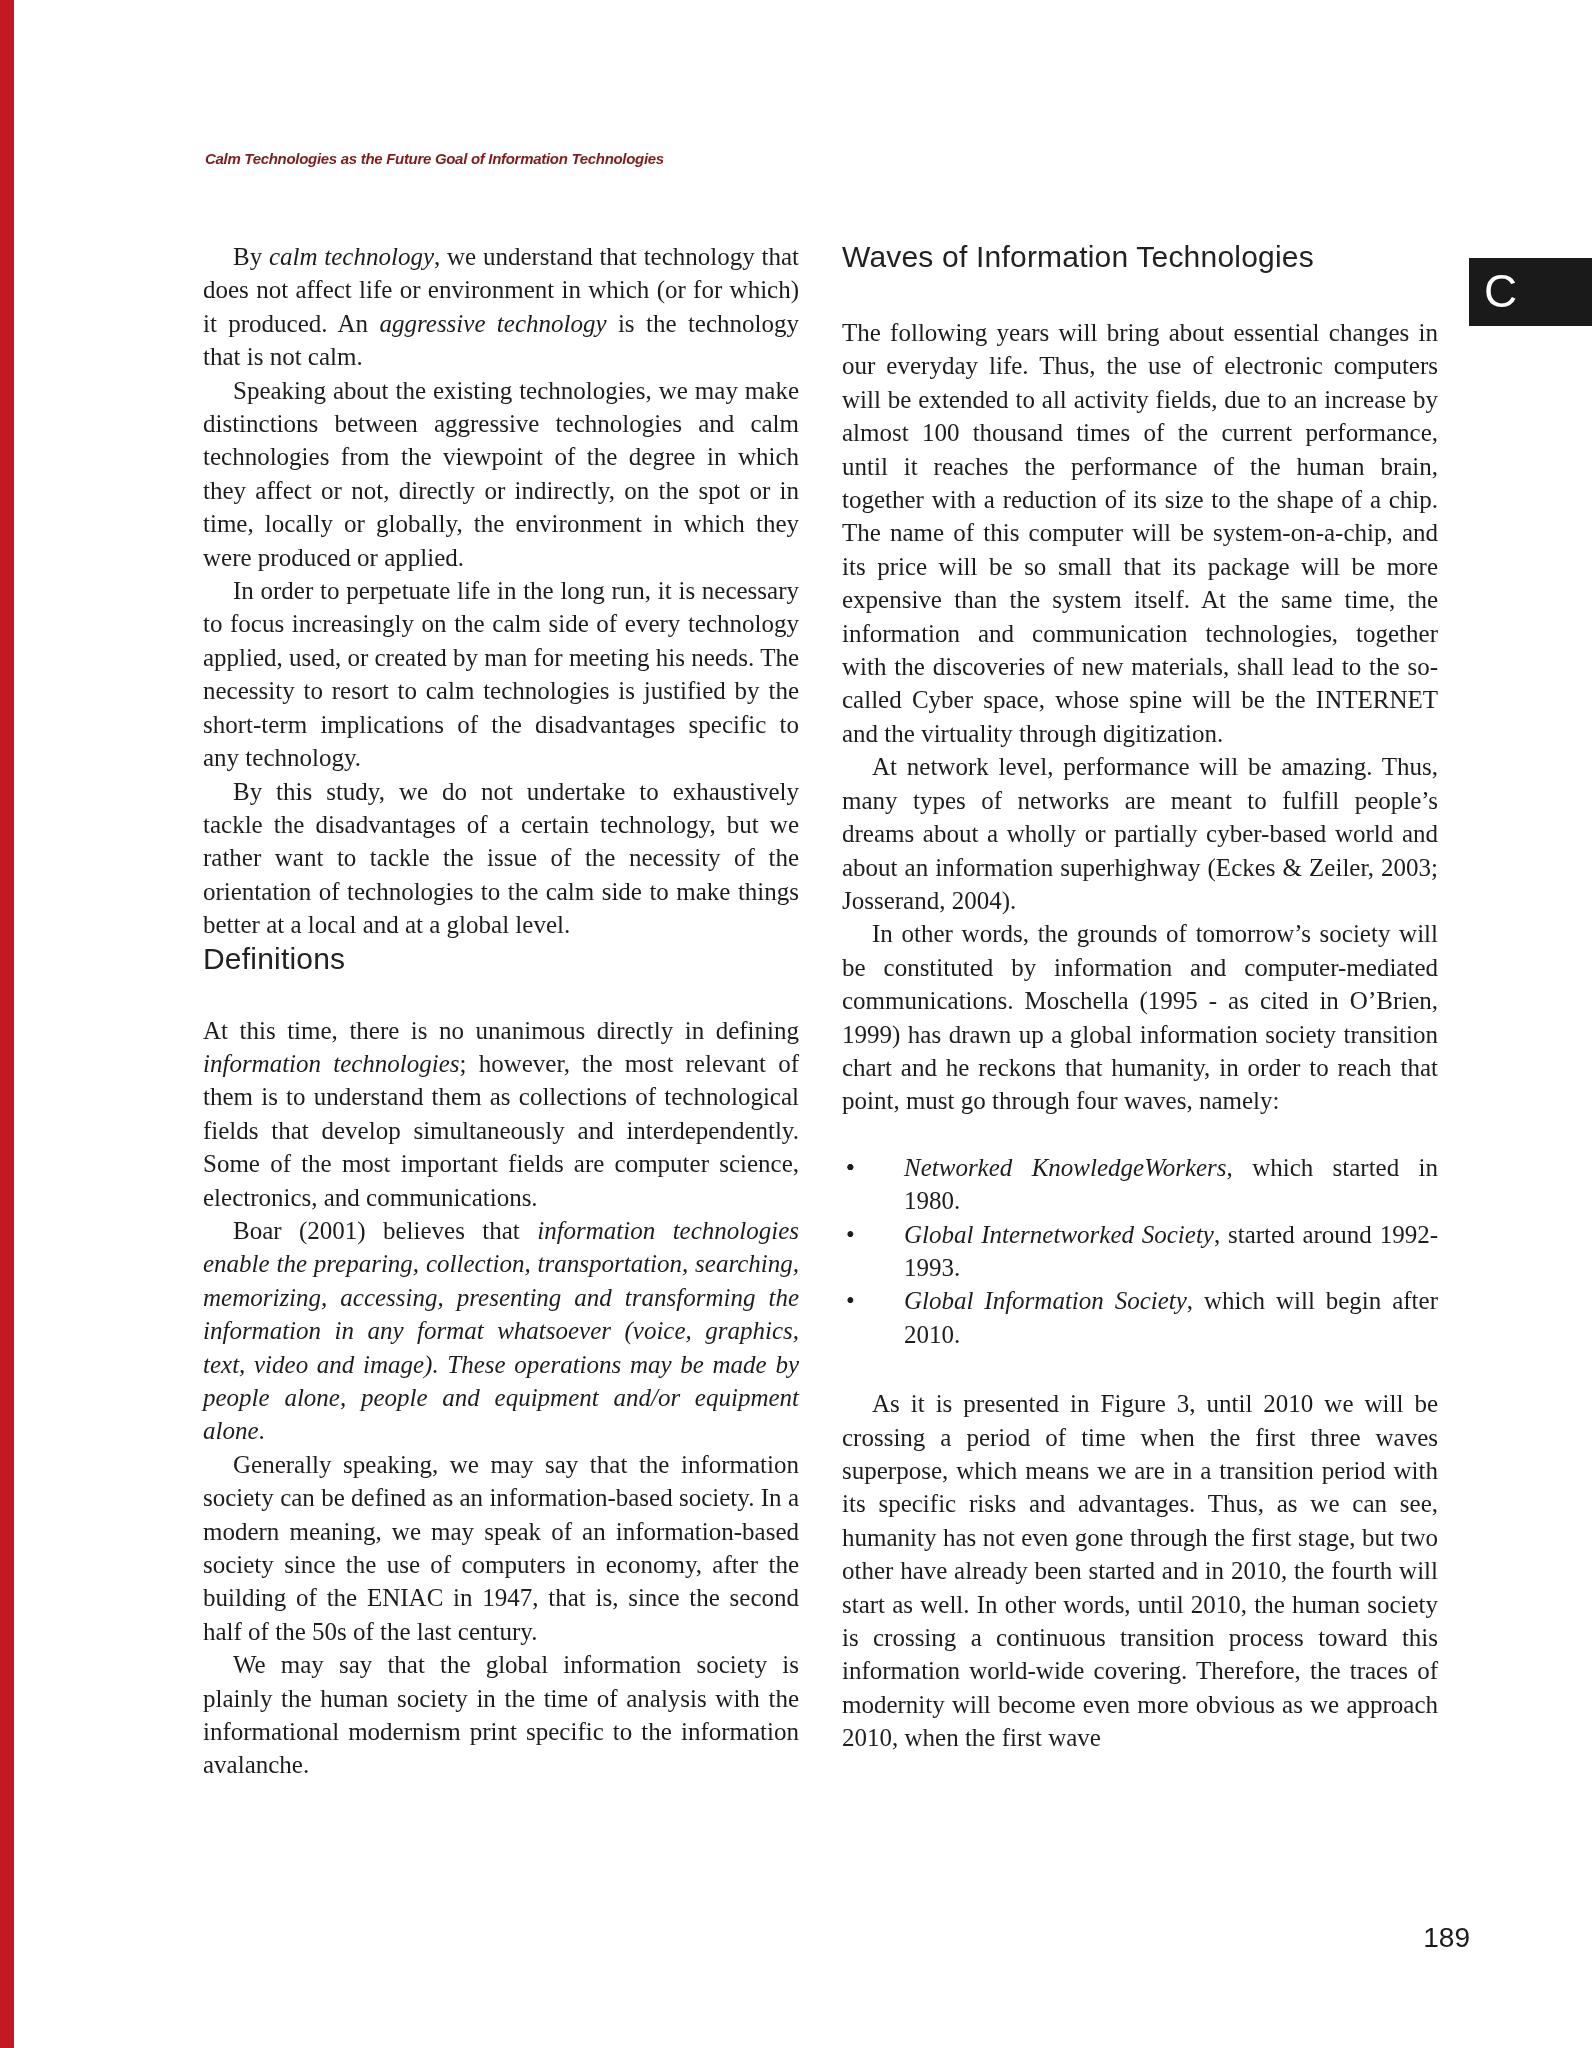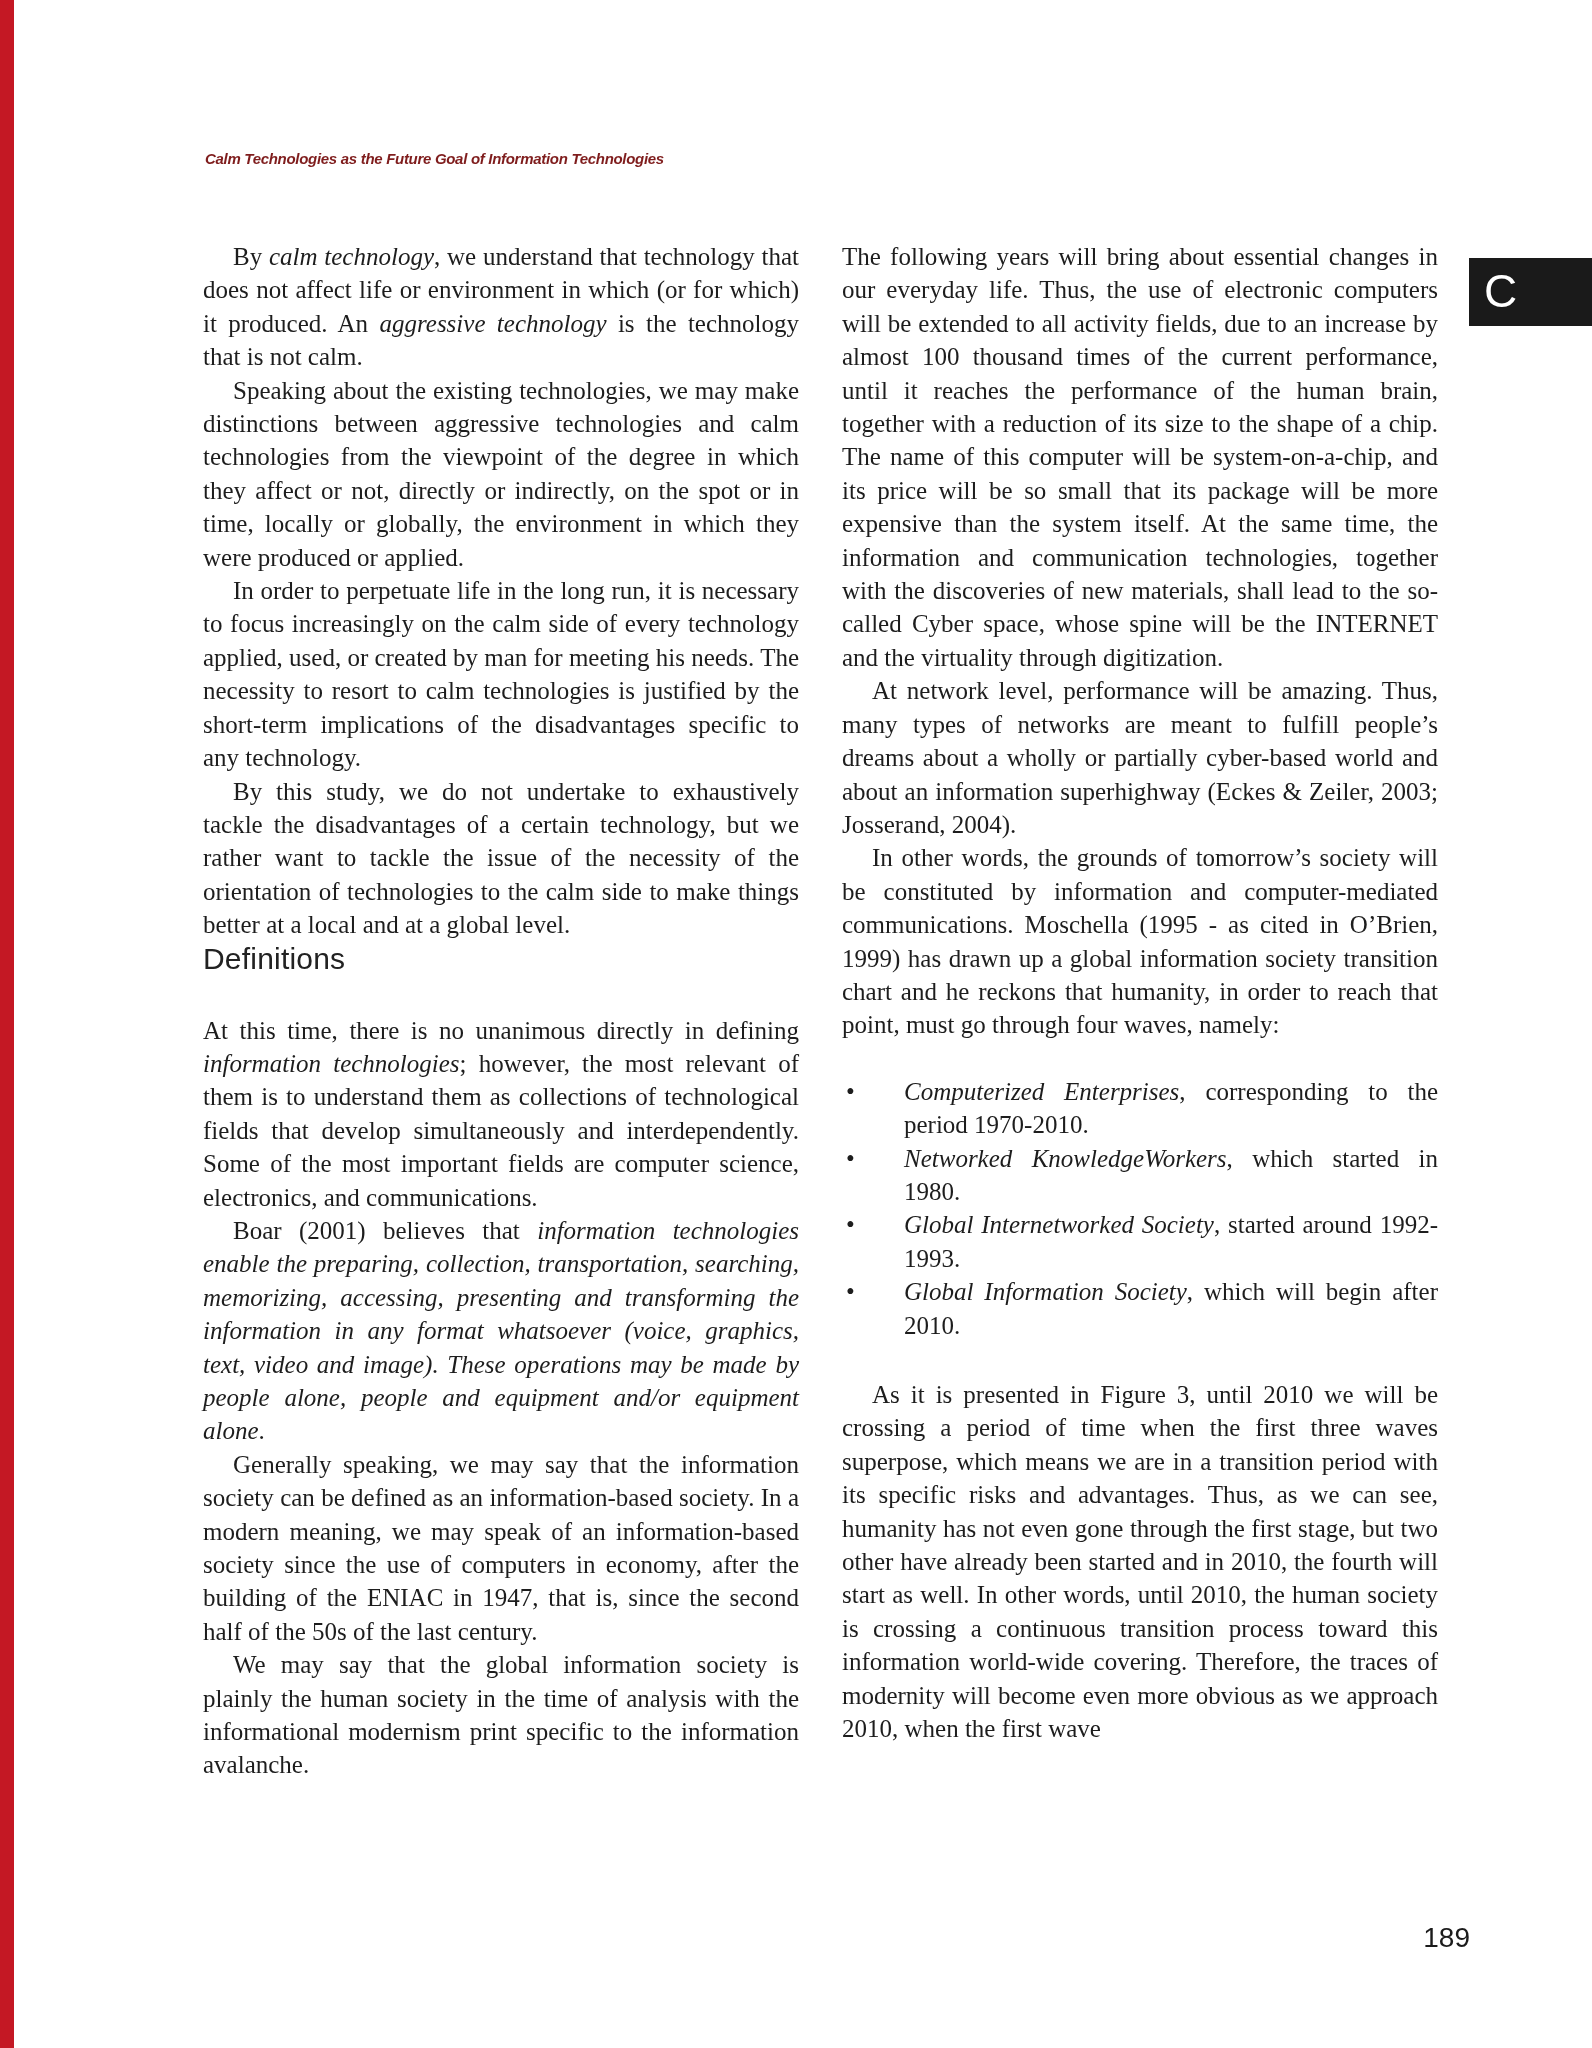--- a/index.html
+++ b/index.html
@@ -81,28 +81,29 @@
 
     <p class="sec-heading h-defs">Definitions</p>
 
     <p class="p-after-heads"><span>At this time, there is no unanimous directly in defining </span><span class="it">information technologies</span><span>; however, the most relevant of them is to understand them as collections of technological fields that develop simultaneously and interdependently. Some of the most important fields are computer science, electronics, and communications.</span></p>
     <p class="ind"><span>Boar (2001) believes that </span><span class="it">information technologies enable the preparing, collection, transportation, searching, memorizing, accessing, presenting and transforming the information in any format whatsoever (voice, graphics, text, video and image). These operations may be made by people alone, people and equipment and/or equipment alone</span><span>.</span></p>
     <p class="ind"><span>Generally speaking, we may say that the information society can be defined as an information-based society. In a modern meaning, we may speak of an information-based society since the use of computers in economy, after the building of the ENIAC in 1947, that is, since the second half of the 50s of the last century.</span></p>
     <p class="ind"><span>We may say that the global information society is plainly the human society in the time of analysis with the informational modernism print specific to the information avalanche.</span></p>
   </div>
 
   <div class="col col-right">
+    <p class="sec-heading">Waves of Information Technologies</p>
 
     <p><span>The following years will bring about essential changes in our everyday life. Thus, the use of electronic computers will be extended to all activity fields, due to an increase by almost 100 thousand times of the current performance, until it reaches the performance of the human brain, together with a reduction of its size to the shape of a chip. The name of this computer will be system-on-a-chip, and its price will be so small that its package will be more expensive than the system itself. At the same time, the information and communication technologies, together with the discoveries of new materials, shall lead to the so-called Cyber space, whose spine will be the INTERNET and the virtuality through digitization.</span></p>
     <p class="ind"><span>At network level, performance will be amazing. Thus, many types of networks are meant to fulfill people’s dreams about a wholly or partially cyber-based world and about an information superhighway (Eckes &amp; Zeiler, 2003; Josserand, 2004).</span></p>
     <p class="ind"><span>In other words, the grounds of tomorrow’s society will be constituted by information and computer-mediated communications. Moschella (1995 - as cited in O’Brien, 1999) has drawn up a global information society transition chart and he reckons that humanity, in order to reach that point, must go through four waves, namely:</span></p>
 
     <div class="bullet-list">
       <p class="bullet-item">
-        <span class="bullet-marker">•</span><span><span class="it">Computerized Enterprises</span><span>, corresponding to the period 1970-2010.</span></span>
+        <span class="bullet-marker">•</span>
       </p>
       <p class="bullet-item">
         <span class="bullet-marker">•</span><span><span class="it">Networked KnowledgeWorkers</span><span>, which started in 1980.</span></span>
       </p>
       <p class="bullet-item">
         <span class="bullet-marker">•</span><span><span class="it">Global Internetworked Society</span><span>, started around 1992-1993.</span></span>
       </p>
       <p class="bullet-item">
         <span class="bullet-marker">•</span><span><span class="it">Global Information Society</span><span>, which will begin after 2010.</span></span>
       </p>

